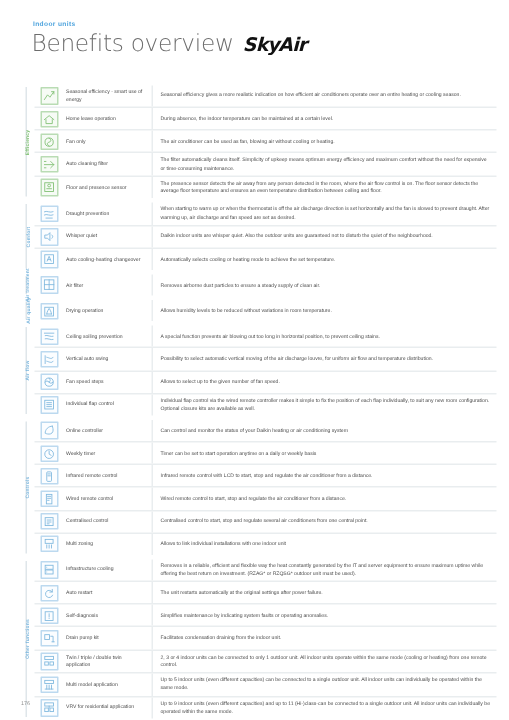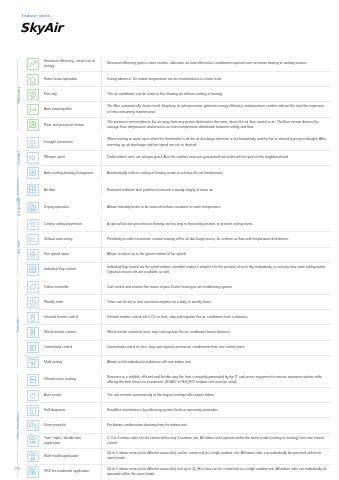--- a/index.html
+++ b/index.html
@@ -112,20 +112,21 @@
   }
 </style>
 </head>
 <body>
 
 <div class="page">
 
   <div class="eyebrow">Indoor units</div>
 
   <div class="titlerow">
+    <div class="title">Benefits overview</div>
     <div class="brand"><span class="b1">Sky</span><span class="b2">Air</span></div>
   </div>
 
   <div class="tables">
       <div class="group g-green">
         <div class="sidetab">
           <div class="bar"></div>
           <div class="vtext" style="color: rgb(127, 191, 114);">Efficiency</div>
         </div>
         <div class="rows">

